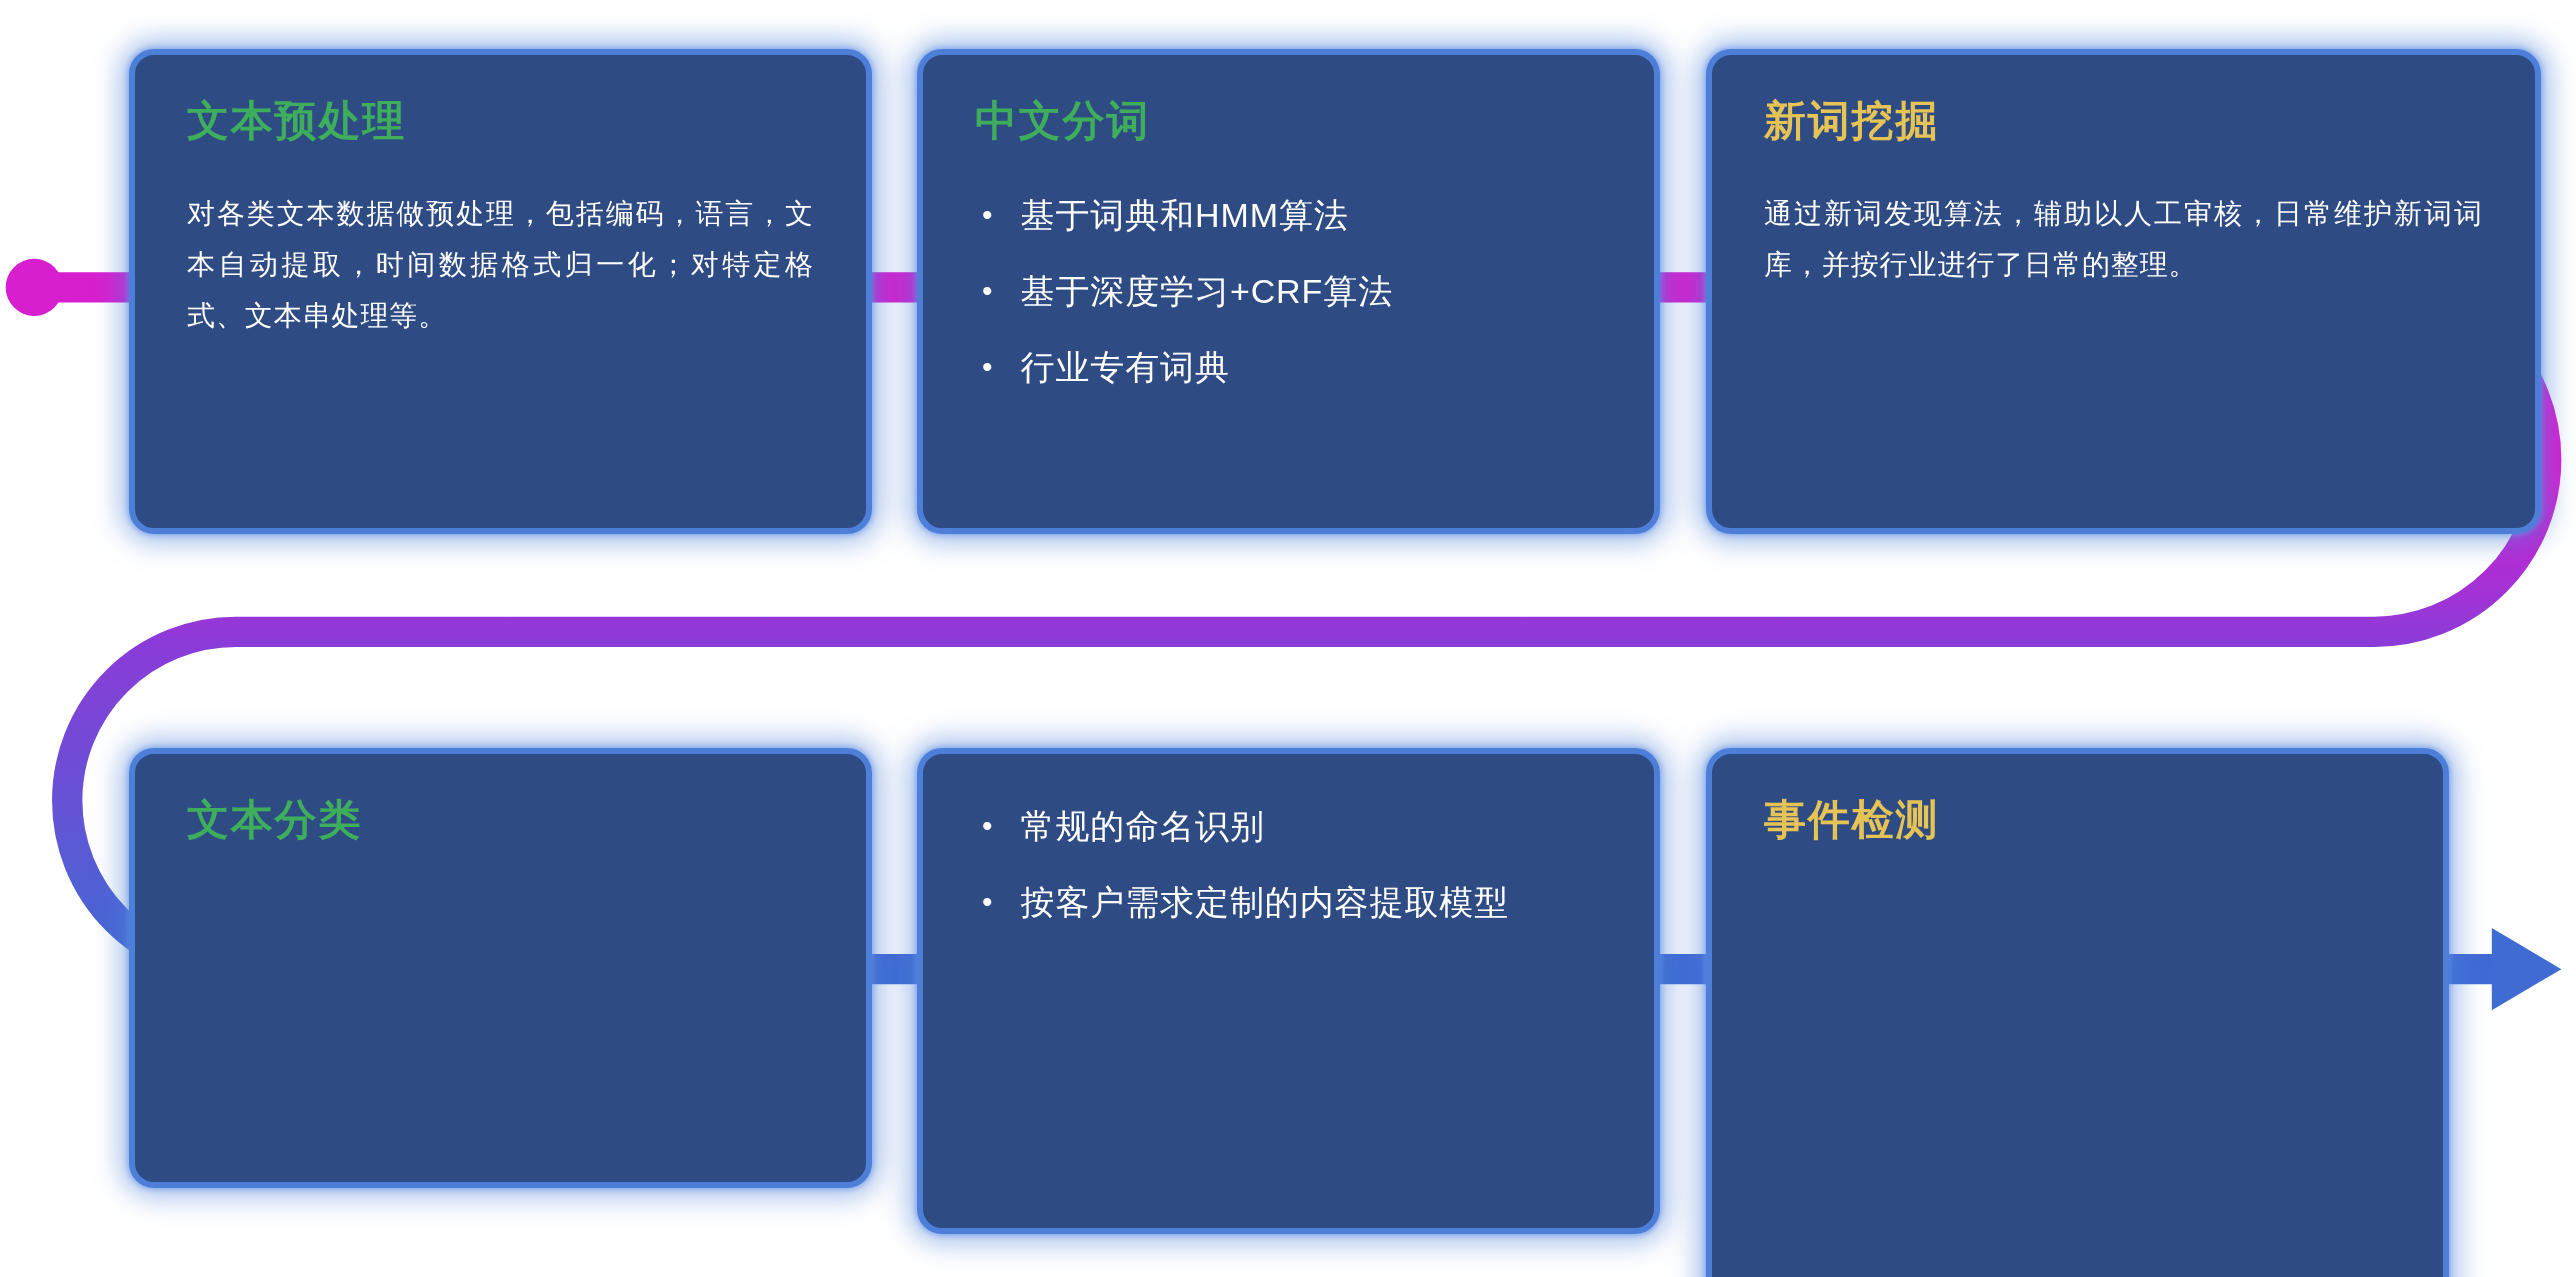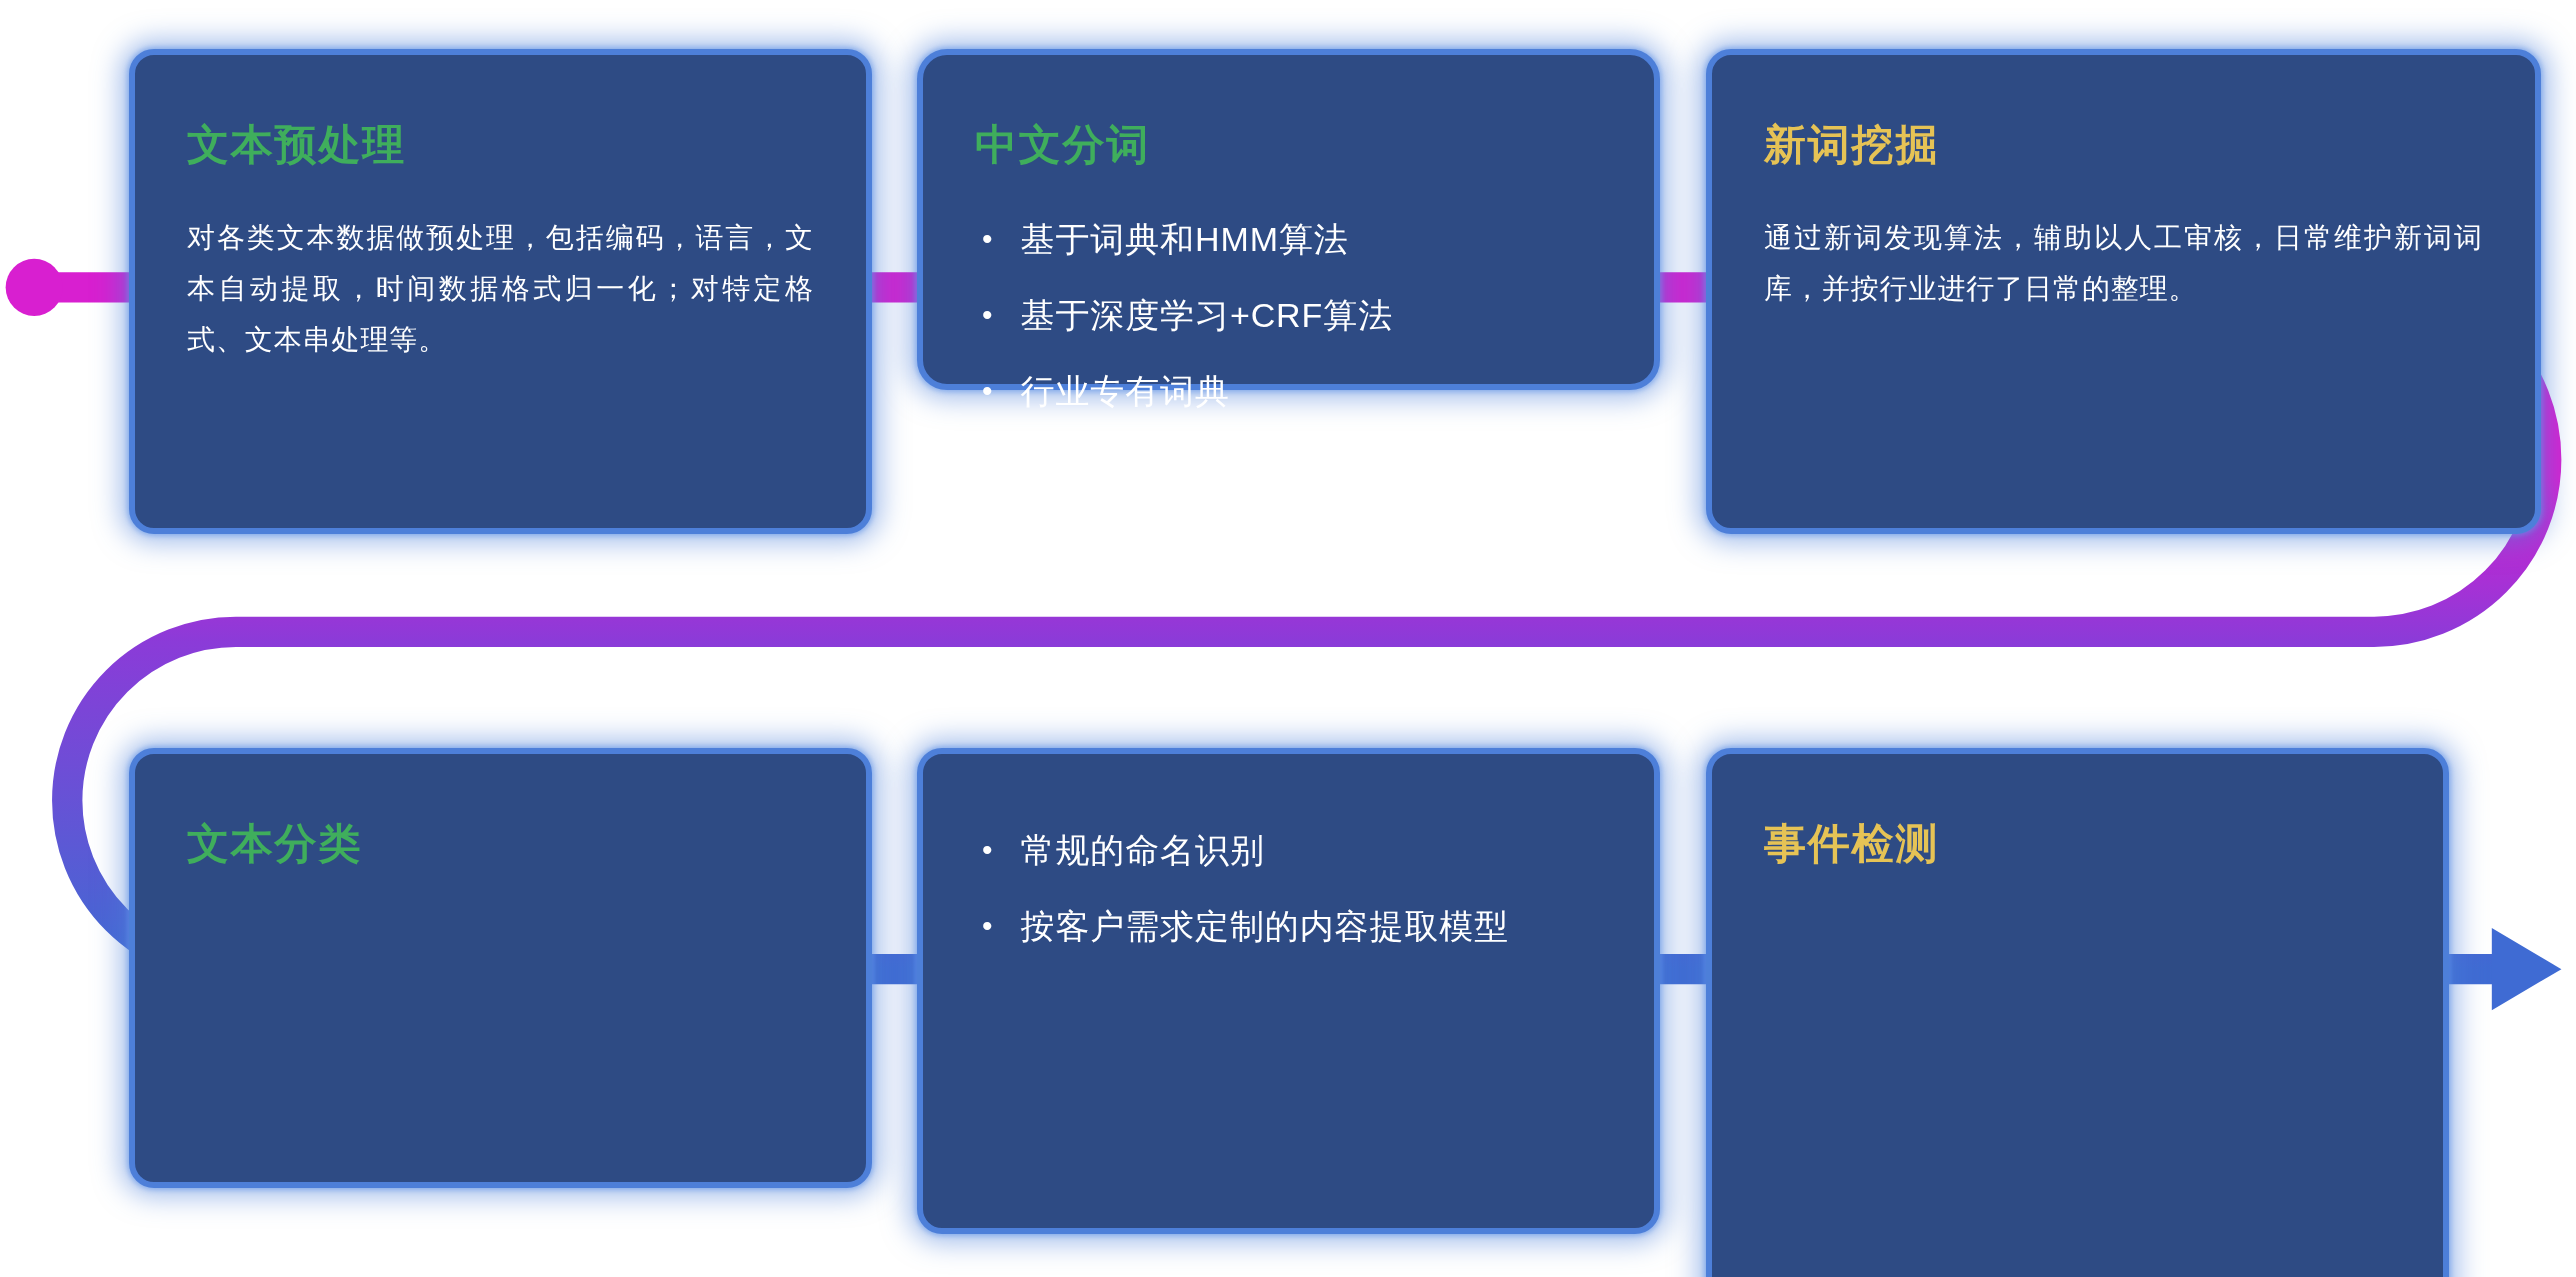--- a/index.html
+++ b/index.html
@@ -30,21 +30,21 @@
 
   .card {
     position: absolute;
     z-index: 1;
     box-sizing: border-box;
     background: var(--card-background, #2e4b84);
     border: 6.2px solid var(--card-border-glow, #4d7fd9);
     border-radius: 25px;
     box-shadow: 0 0 27px 9px rgba(77, 127, 217, 0.50),
                 0 0 5.4px 1.8px rgba(110, 160, 240, 0.55);
-    padding: 65px 52px;
+    padding: 41px 52px;
     color: var(--body-text, #ffffff);
   }
   .card-title {
     margin: 0 0 43px 0;
     font-size: 42px;
     font-weight: 700;
     line-height: 1.2;
     letter-spacing: 1.8px;
   }
   .card-title.green  { color: var(--title-green, #3fae5c); }
@@ -94,21 +94,21 @@
     <path d="M 36 322 H 2660 A 193 193 0 0 1 2660 708 H 264 A 189 189 0 0 0 264 1086 H 2800" fill="none" stroke="url(#flowGrad)" stroke-width="34" stroke-linecap="round" stroke-linejoin="round"></path>
     <circle class="dot-magenta" cx="38" cy="322" r="32"></circle>
     <polygon class="arrow-blue" points="2792,1040 2870,1086 2792,1132"></polygon>
   </svg>
 
   <section class="card" style="left:129px; top:49px; width:743px; height:485px;">
     <h2 class="card-title green">文本预处理</h2>
     <p class="card-body">对各类文本数据做预处理，包括编码，语言，文本自动提取，时间数据格式归一化；对特定格式、文本串处理等。</p>
   </section>
 
-  <section class="card" style="left:917px; top:49px; width:743px; height:341px;border-radius:30px;">
+  <section class="card" style="left:917px; top:49px; width:743px; height:485px;">
     <h2 class="card-title green">中文分词</h2>
     <ul class="card-bullets">
       <li class="bullet-item">
         <span class="bullet-dot">•</span>
         <span>基于词典和HMM算法</span>
       </li>
       <li class="bullet-item">
         <span class="bullet-dot">•</span>
         <span>基于深度学习+CRF算法</span>
       </li>

